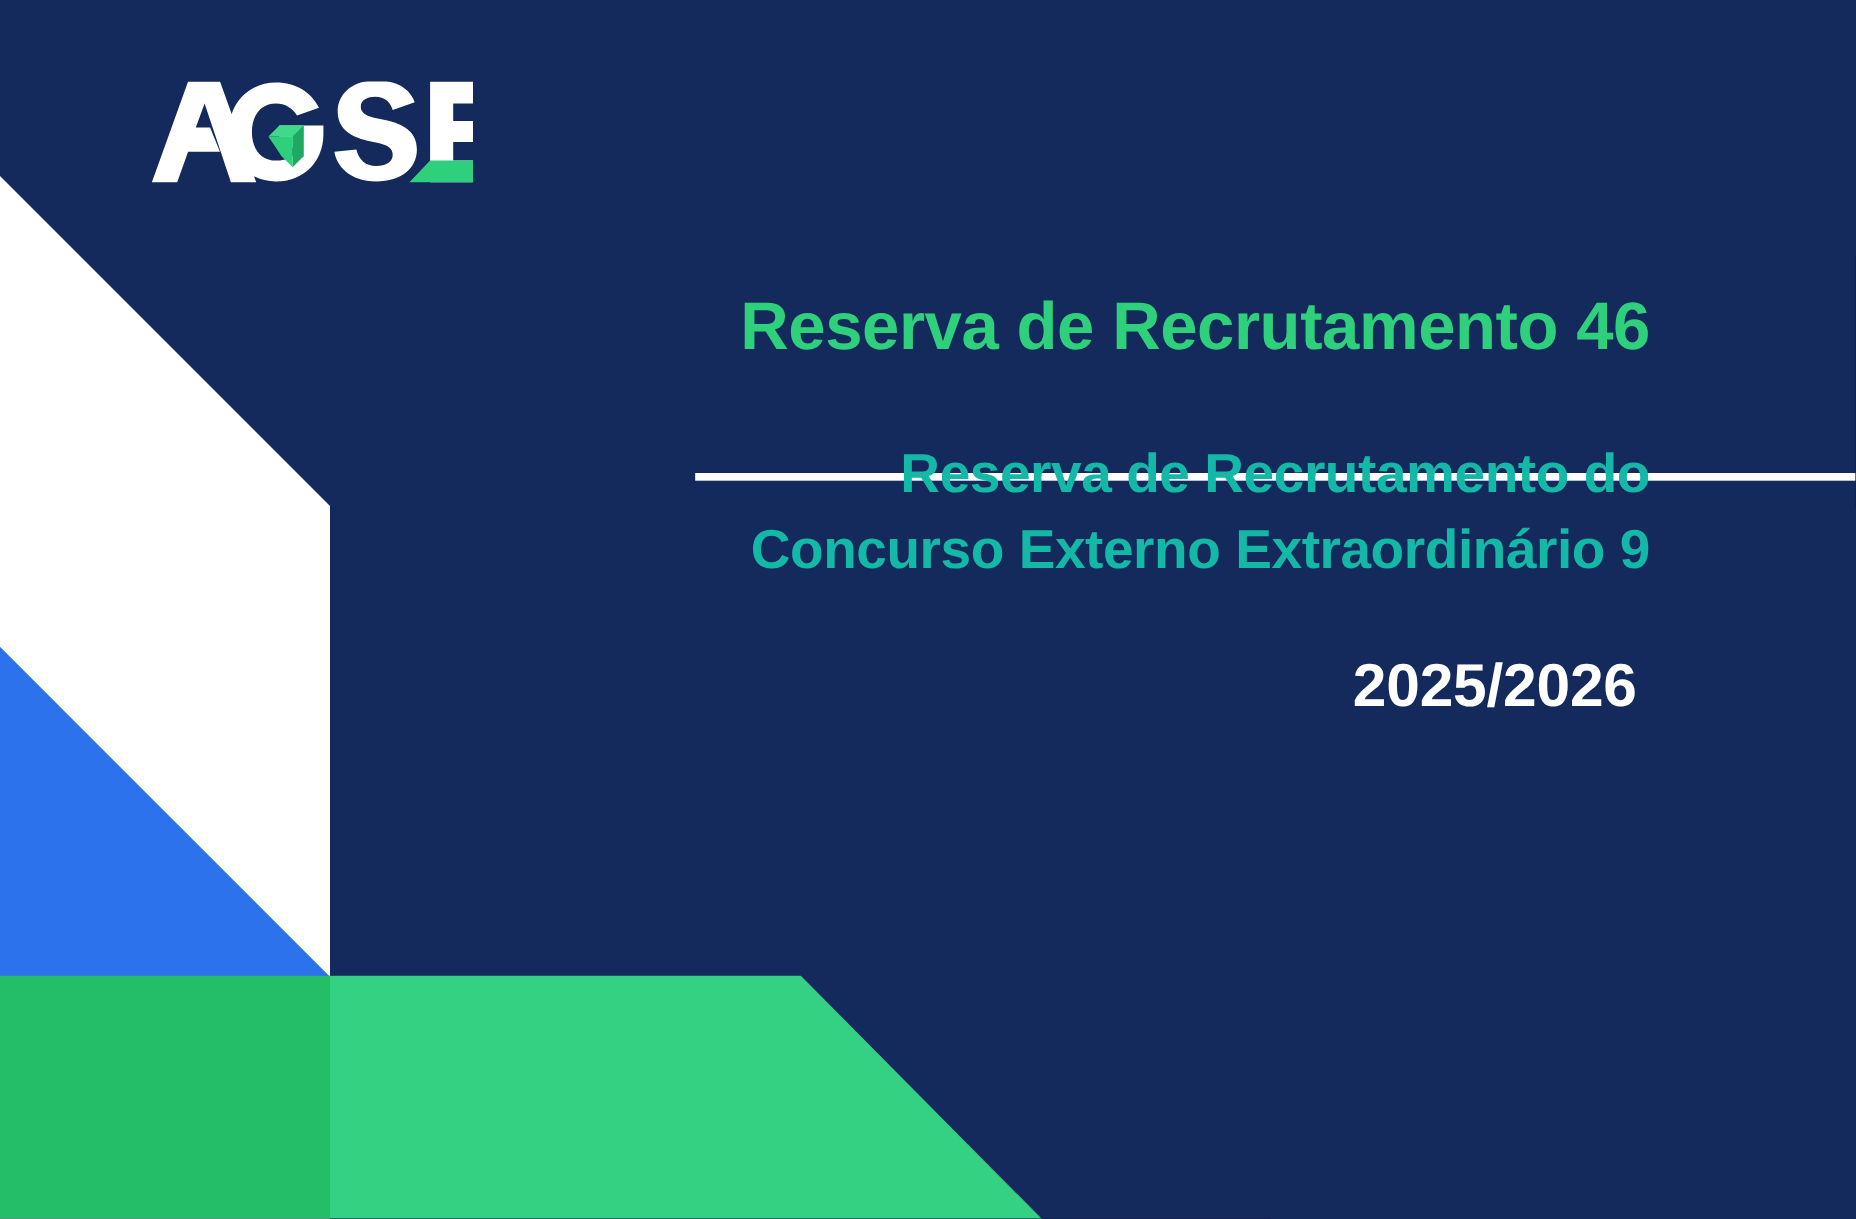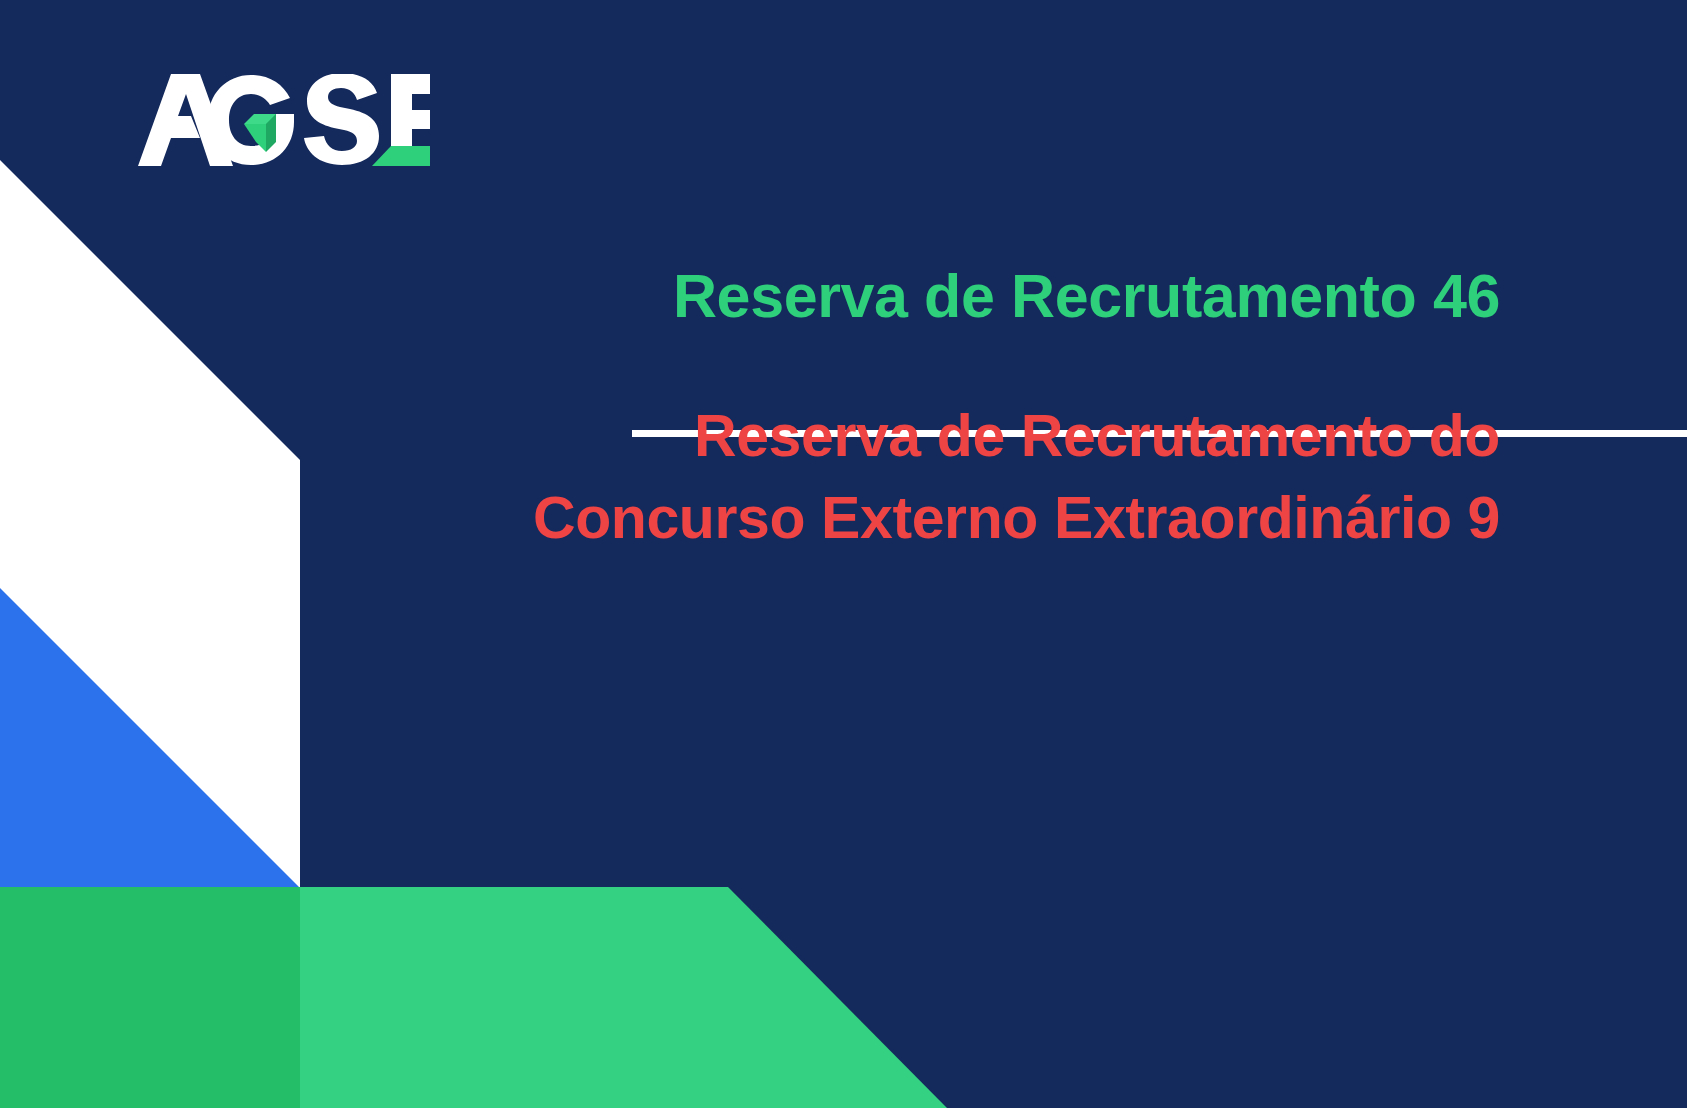--- a/index.html
+++ b/index.html
@@ -68,22 +68,22 @@
   }
   .rule {
     width: 100%;
     height: 100%;
     background: #FFFFFF;
   }
 
   .title-sub {
     margin: 0;
     padding-top: 66px;
-    color: #ef4444;
-    font-size: 59px;
+    color: #14b8a6;
+    font-size: 50px;
     line-height: 1.38;
     font-weight: bold;
     letter-spacing: -0.4px;
   }
 
   .year {
     margin: 0;
     padding-top: 62px;
     padding-right: 12px;
     color: #FFFFFF;
@@ -154,15 +154,16 @@
 
   <div class="text-block">
 
     <h1 class="title-main">Reserva de Recrutamento 46</h1>
 
     <h2 class="title-sub">
       <span>Reserva de Recrutamento do</span><br>
       <span>Concurso Externo Extraordinário 9</span>
     </h2>
 
+    <p class="year">2025/2026</p>
   </div>
 
 </div>
 
 </body></html>

